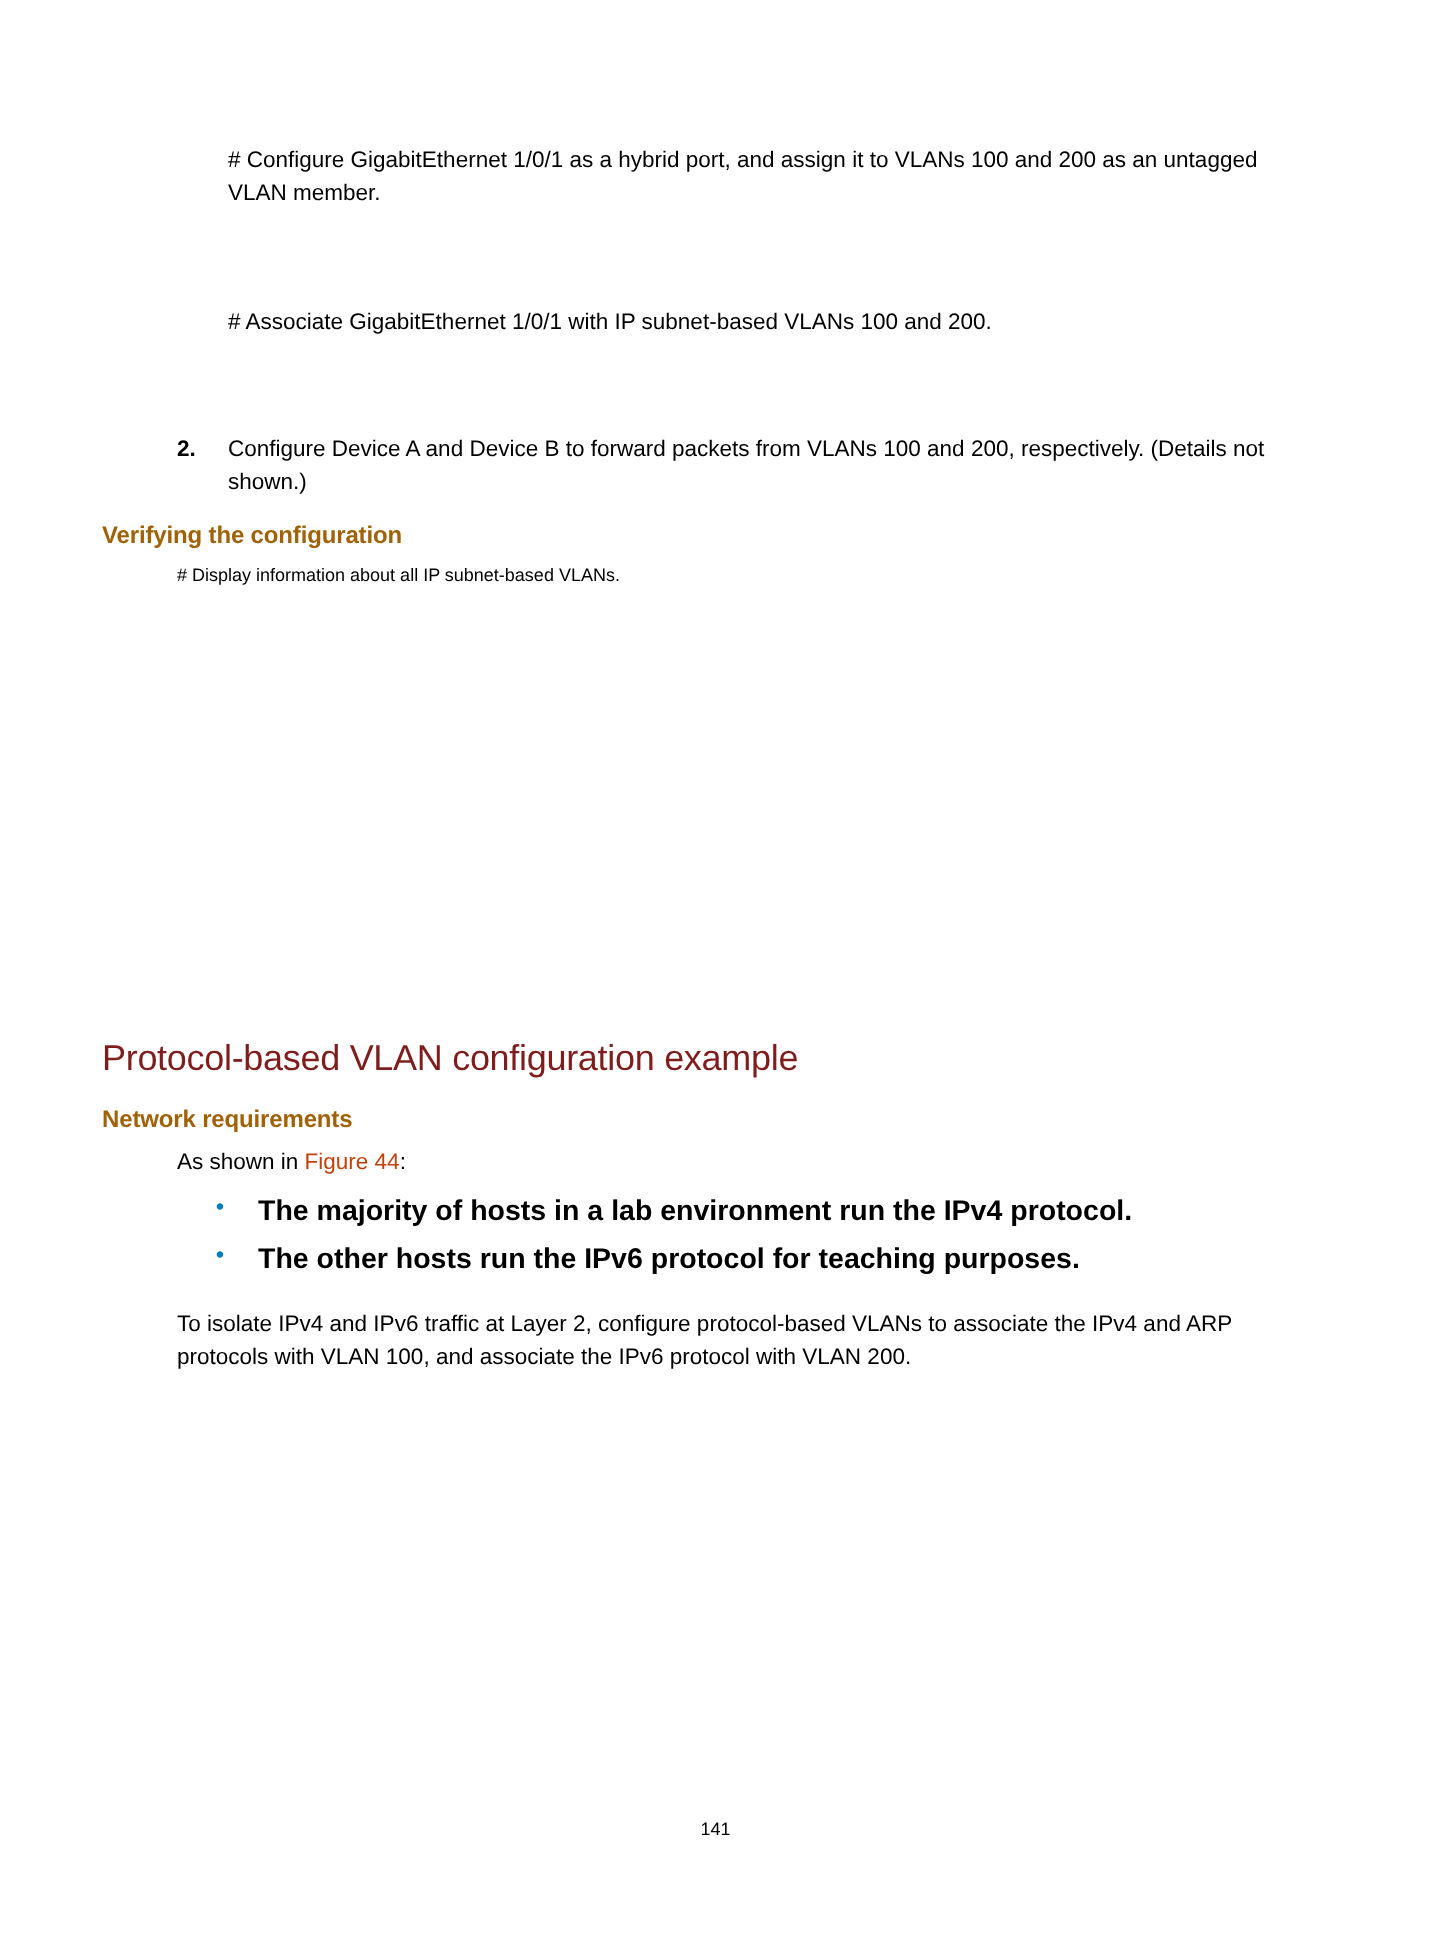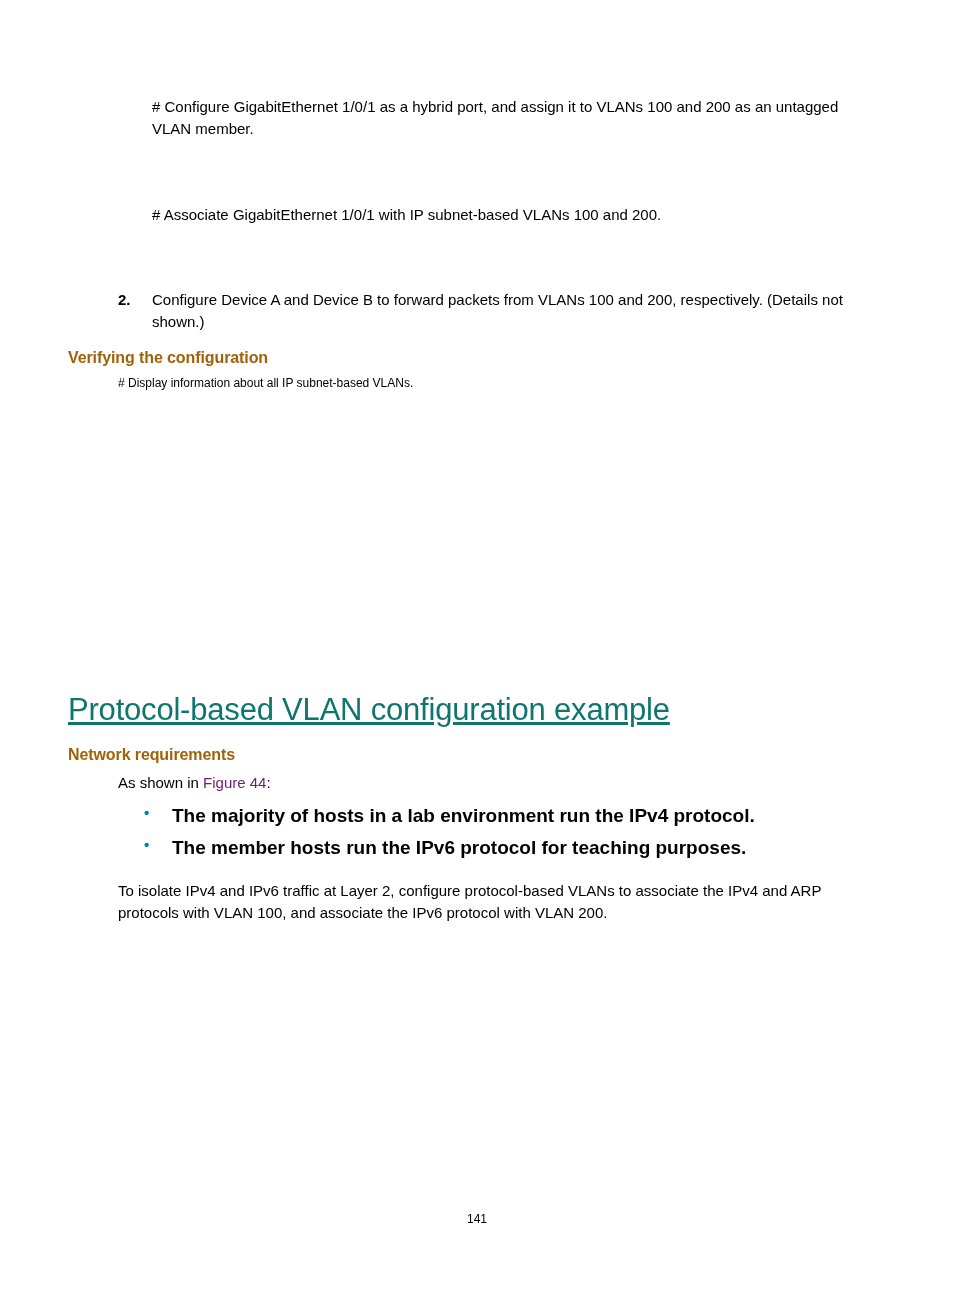--- a/index.html
+++ b/index.html
@@ -46,34 +46,33 @@
     font-size: 16px;
     margin: 16px 0 8px 0;
     letter-spacing: -0.1px;
   }
   .body-left {
     margin-left: 50px;
     font-size: 12px;
     line-height: 1.45;
   }
   h1.section-title {
-    color: #0f766e;
+    color: #7f1d1d;
     font-weight: 300;
-    font-size: 31px;
+    font-size: 24px;
     margin: 0 0 18px 0;
     letter-spacing: -0.2px;
-    text-decoration: underline;
   }
   .intro {
     margin-left: 50px;
     font-size: 15px;
     line-height: 1.45;
   }
   .link {
-    color: #701a75;
+    color: #c2410c;
   }
   ul.bullets {
     margin: 6px 0 16px 0;
     padding: 0 0 0 76px;
     list-style: none;
     font-size: 19px;
     line-height: 1.7;
     font-weight: bold;
   }
   ul.bullets li {
@@ -135,20 +134,20 @@
   <h1 class="section-title">Protocol-based VLAN configuration example</h1>
 
   <h3 class="blue-sub" style="margin-top:10px;">Network requirements</h3>
 
   <div class="intro">
     <span>As shown in </span><span class="link">Figure 44</span><span>:</span>
   </div>
 
   <ul class="bullets">
     <li>The majority of hosts in a lab environment run the IPv4 protocol.</li>
-    <li>The member hosts run the IPv6 protocol for teaching purposes.</li>
+    <li>The other hosts run the IPv6 protocol for teaching purposes.</li>
   </ul>
 
   <div class="para">To isolate IPv4 and IPv6 traffic at Layer 2, configure protocol-based VLANs to associate the IPv4 and ARP protocols with VLAN 100, and associate the IPv6 protocol with VLAN 200.</div>
 
 </div>
 
 <div class="page-number">141</div>
 
 </body></html>

